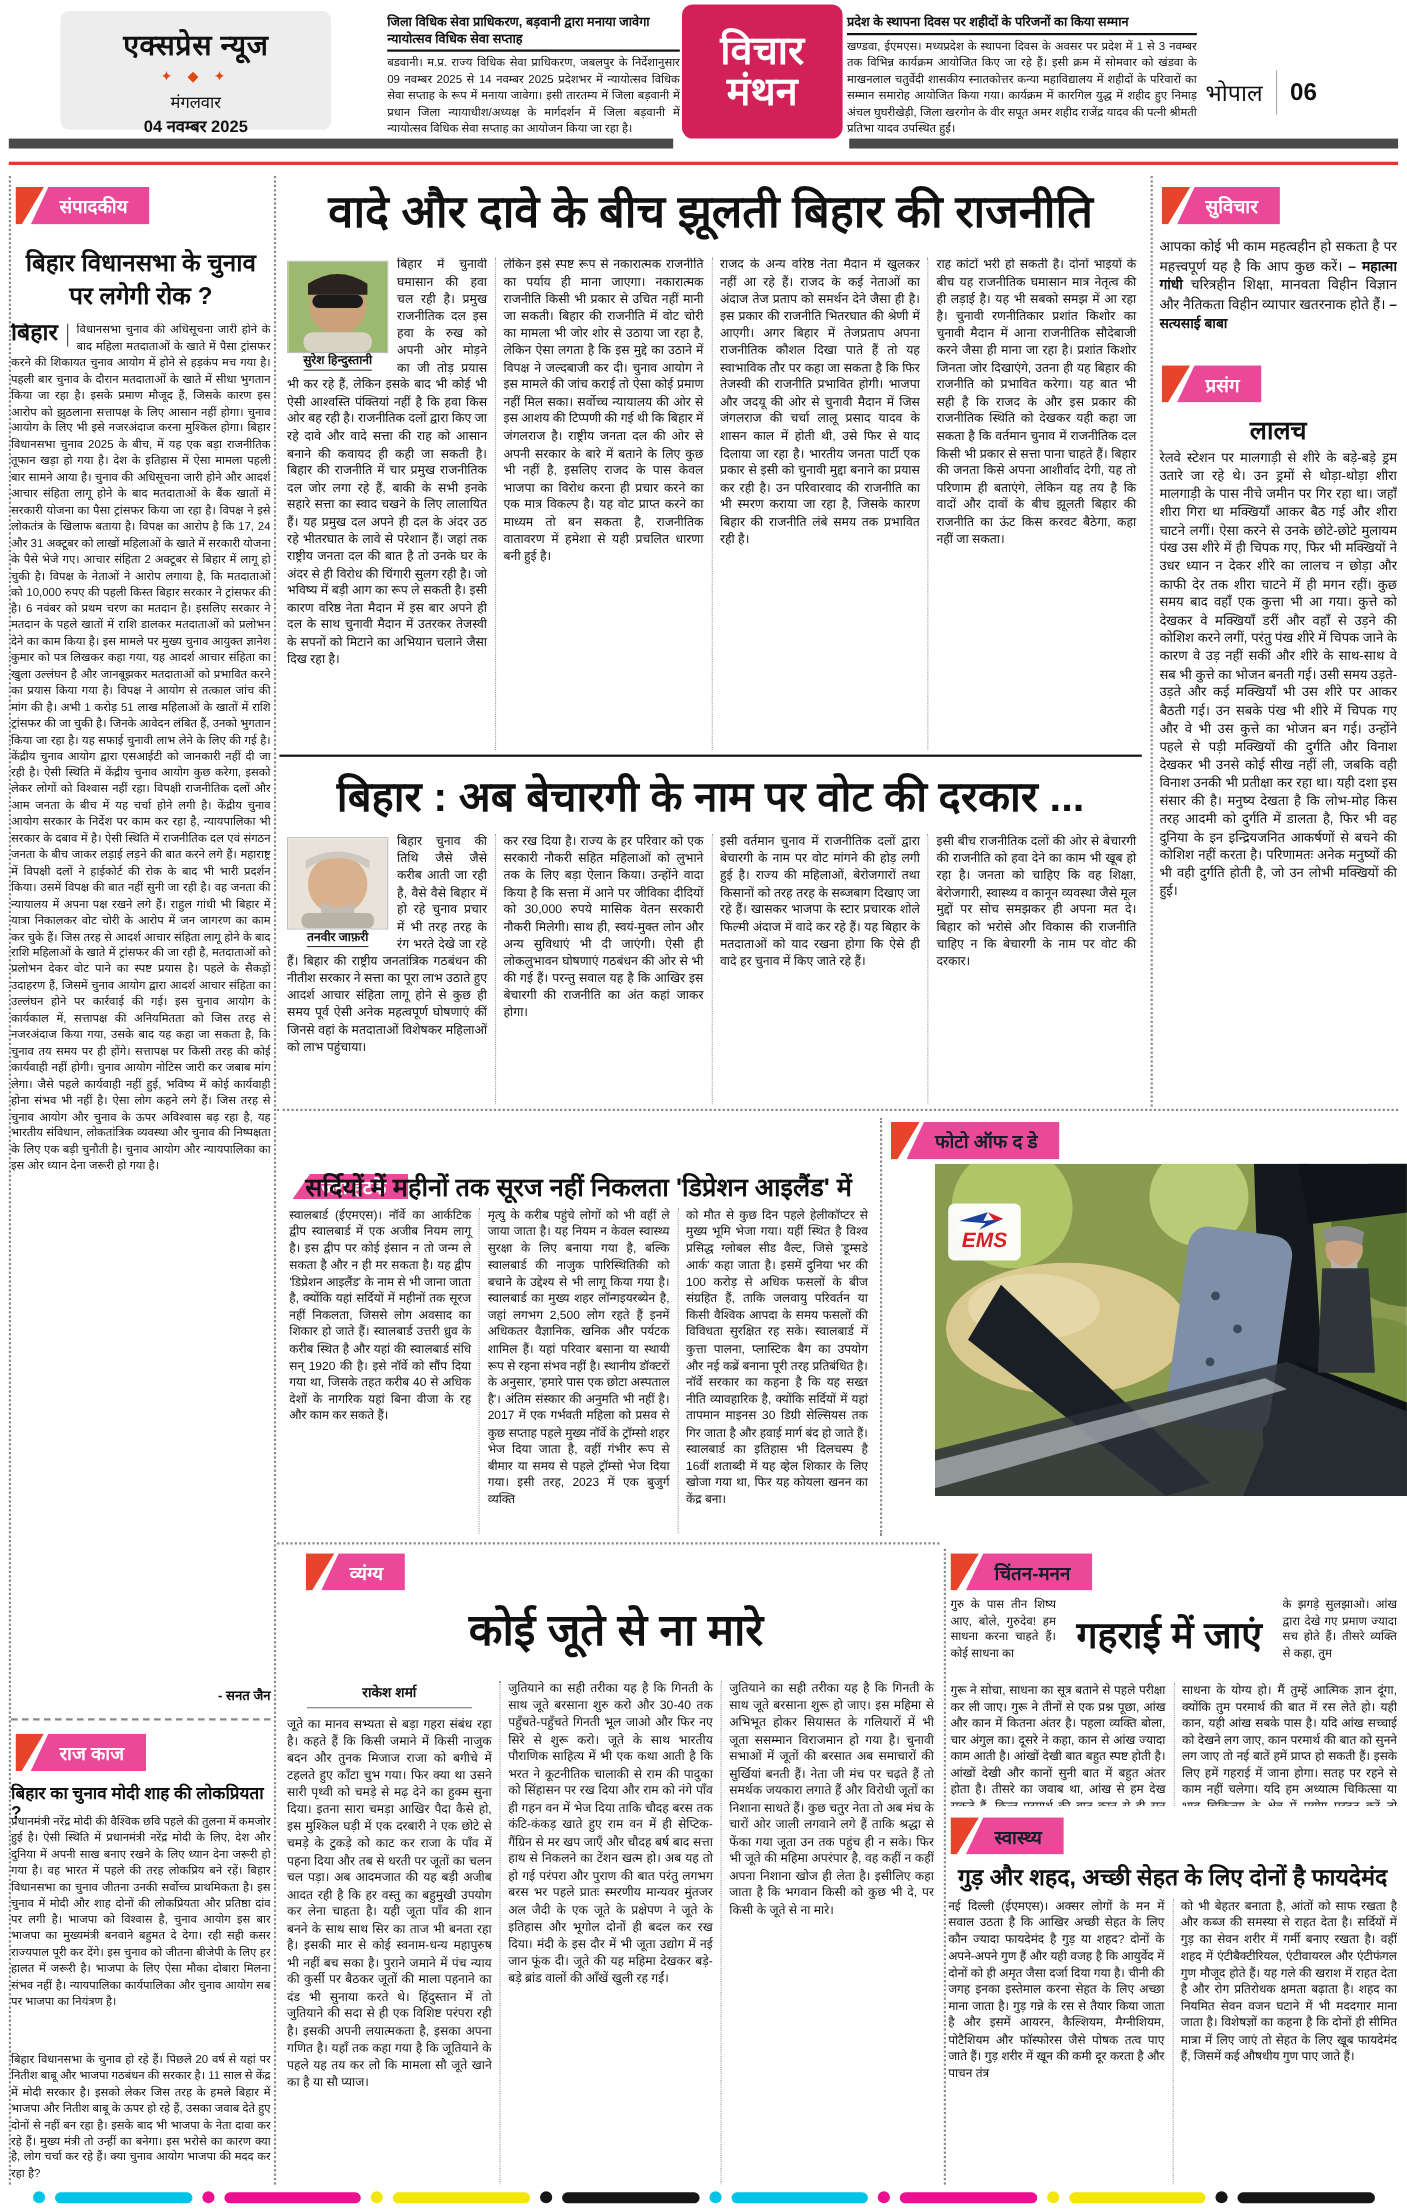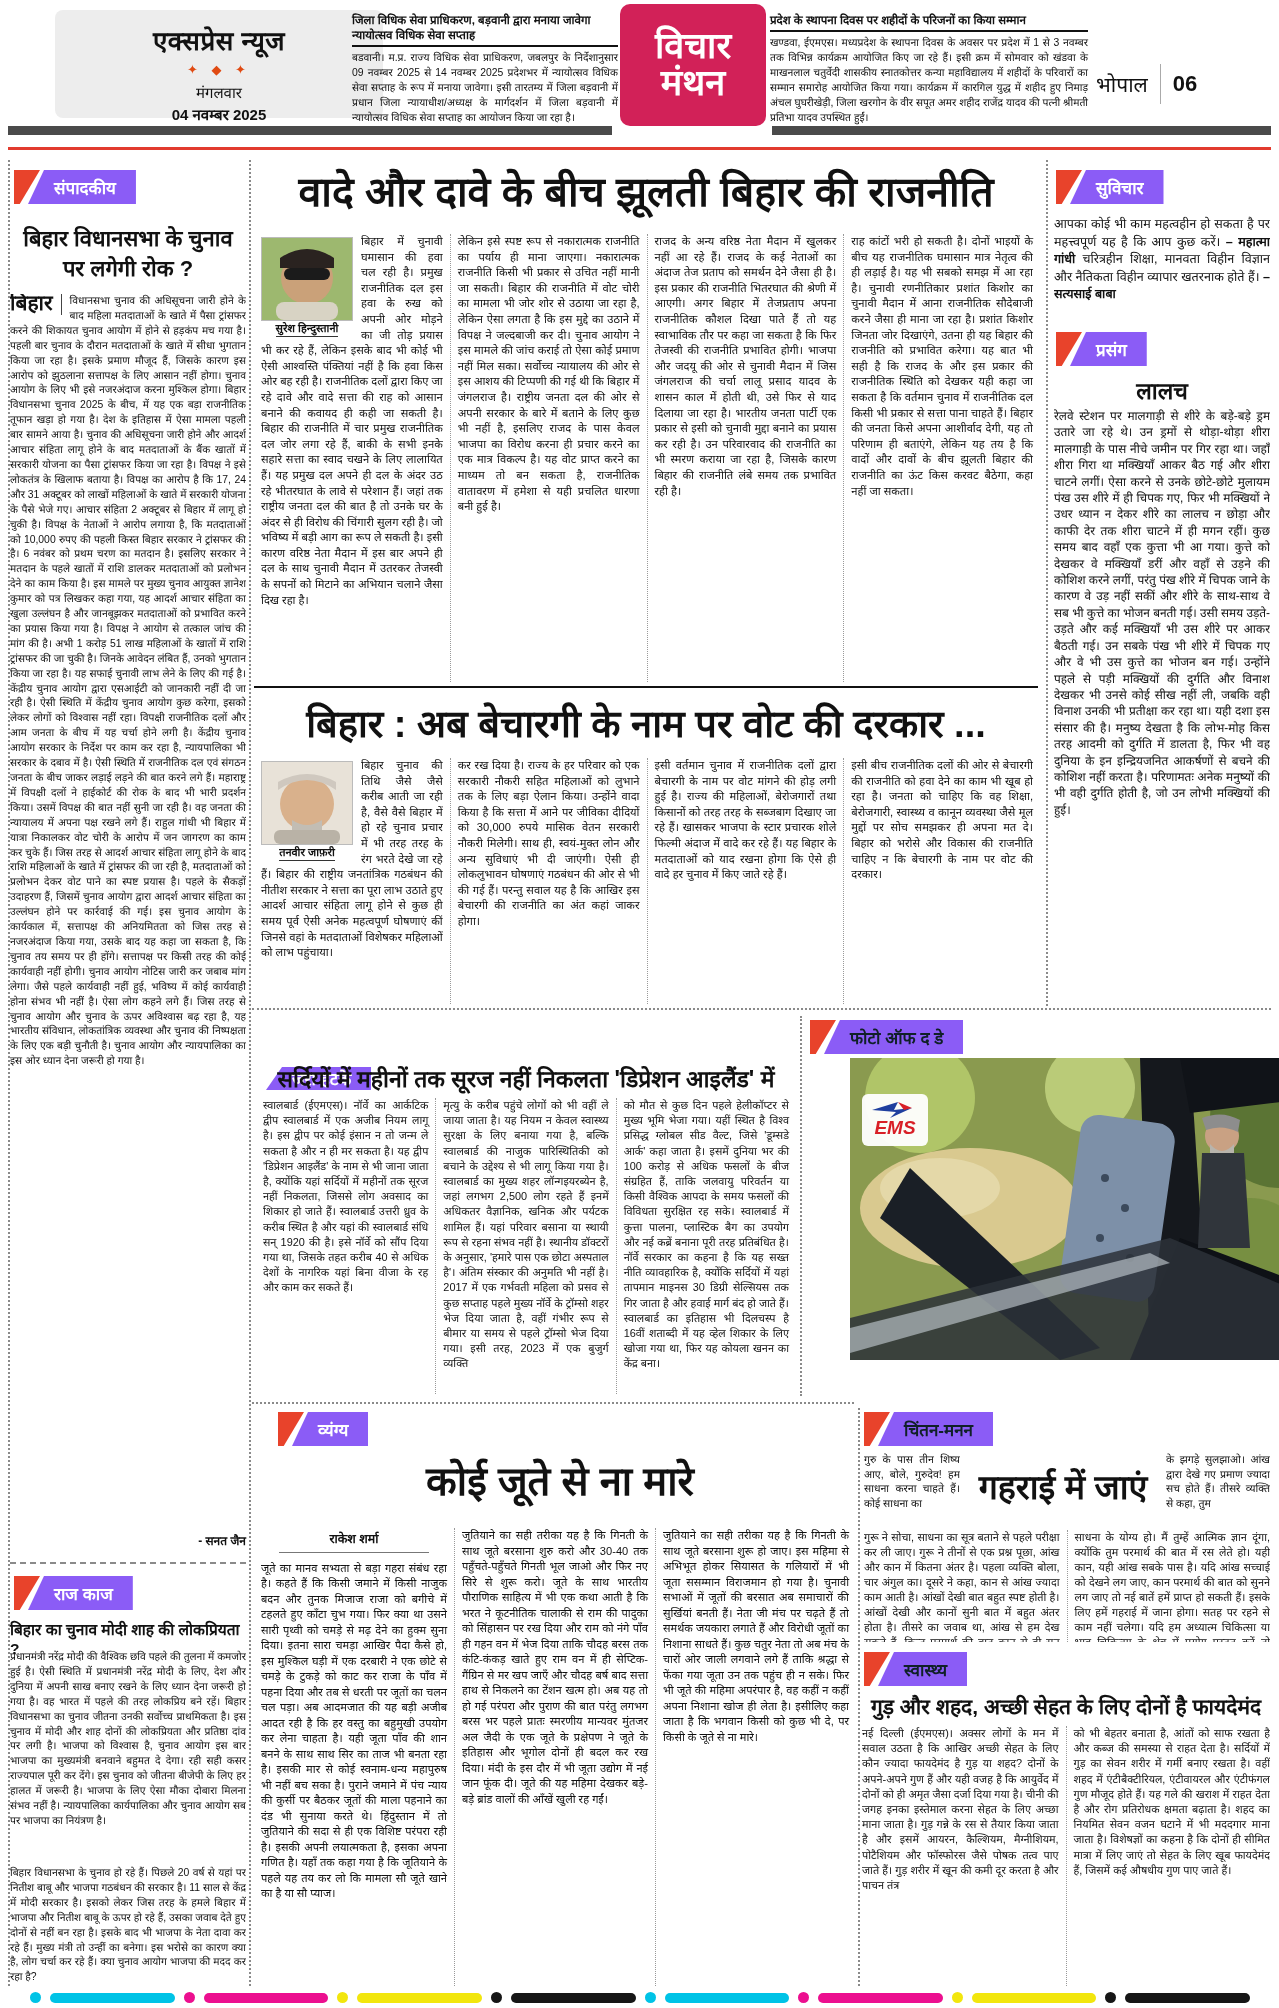--- a/index.html
+++ b/index.html
@@ -1,41 +1,41 @@
 <!DOCTYPE html>
 <html><head>
 <meta charset="utf-8">
 <style>
   html,body{margin:0;padding:0;background:#fff;}
   .page{position:relative;width:1279px;height:2008px;background:#fff;overflow:hidden;
         font-family:"Liberation Sans", sans-serif;color:#111;}
   .abs{position:absolute;}
   
-  .paper-box{left:55px;top:10px;width:328px;height:108px;background:#ededed;border-radius:8px;
+  .paper-box{left:55px;top:10px;width:246px;height:108px;background:#ededed;border-radius:8px;
              text-align:center;padding-top:12px;box-sizing:border-box;}
   .paper-name{font-size:26px;font-weight:800;letter-spacing:.5px;}
   .ornament{font-size:13px;color:#e04a12;letter-spacing:5px;margin-top:4px;}
   .paper-day{font-size:15px;margin-top:5px;}
   .paper-date{font-size:15px;font-weight:700;margin-top:2px;}
   .brief{font-weight:500;}
   .brief-h{font-size:11.6px;font-weight:800;border-bottom:2px solid #111;padding-bottom:3px;margin-bottom:4px;}
   .brief-b{font-size:10.4px;line-height:1.44;text-align:justify;}
   .masthead{left:620px;top:4px;width:146px;height:122px;background:#d22158;border-radius:10px;color:#fff;
             display:flex;flex-direction:column;align-items:center;justify-content:center;
             font-size:36px;font-weight:800;line-height:1.02;}
   .pagecorner{left:1096px;top:64px;display:flex;align-items:center;gap:12px;}
   .city{font-size:21px;}
   .corner-div{width:1px;height:40px;background:#aaa;}
   .pageno{font-size:22px;font-weight:800;}
   .darkbar{height:9px;background:#4a4a4a;top:126px;}
   .redrule{left:8px;top:147px;width:1263px;height:3px;background:#e23b2e;}
   
   .sec-label{display:flex;height:34px;align-items:stretch;}
   .sec-label .tri{width:26px;background:#e8432b;clip-path:polygon(0 0,100% 0,22% 100%,0 100%);}
-  .sec-label .box{margin-left:-12px;background:#8b5cf6;clip-path:polygon(16px 0,100% 0,100% 100%,0 100%);
+  .sec-label .box{margin-left:-12px;background:#ec4899;clip-path:polygon(16px 0,100% 0,100% 100%,0 100%);
                   padding:0 20px 0 26px;display:flex;align-items:center;}
   .sec-label .txt{font-size:17px;font-weight:800;color:#fff;white-space:nowrap;}
   .sec-label.dark .txt{color:#102028;}
   
   .jtext{text-align:justify;overflow:hidden;}
   .cols{display:flex;overflow:hidden;}
   .col{flex:1;padding:0 7px;border-right:1px dotted #999;text-align:justify;overflow:hidden;}
   .col:last-child{border-right:none;}
   .a-cols .col{font-size:11.2px;line-height:15.6px;}
   .headline-xl{font-weight:800;text-align:center;white-space:nowrap;overflow:hidden;}

